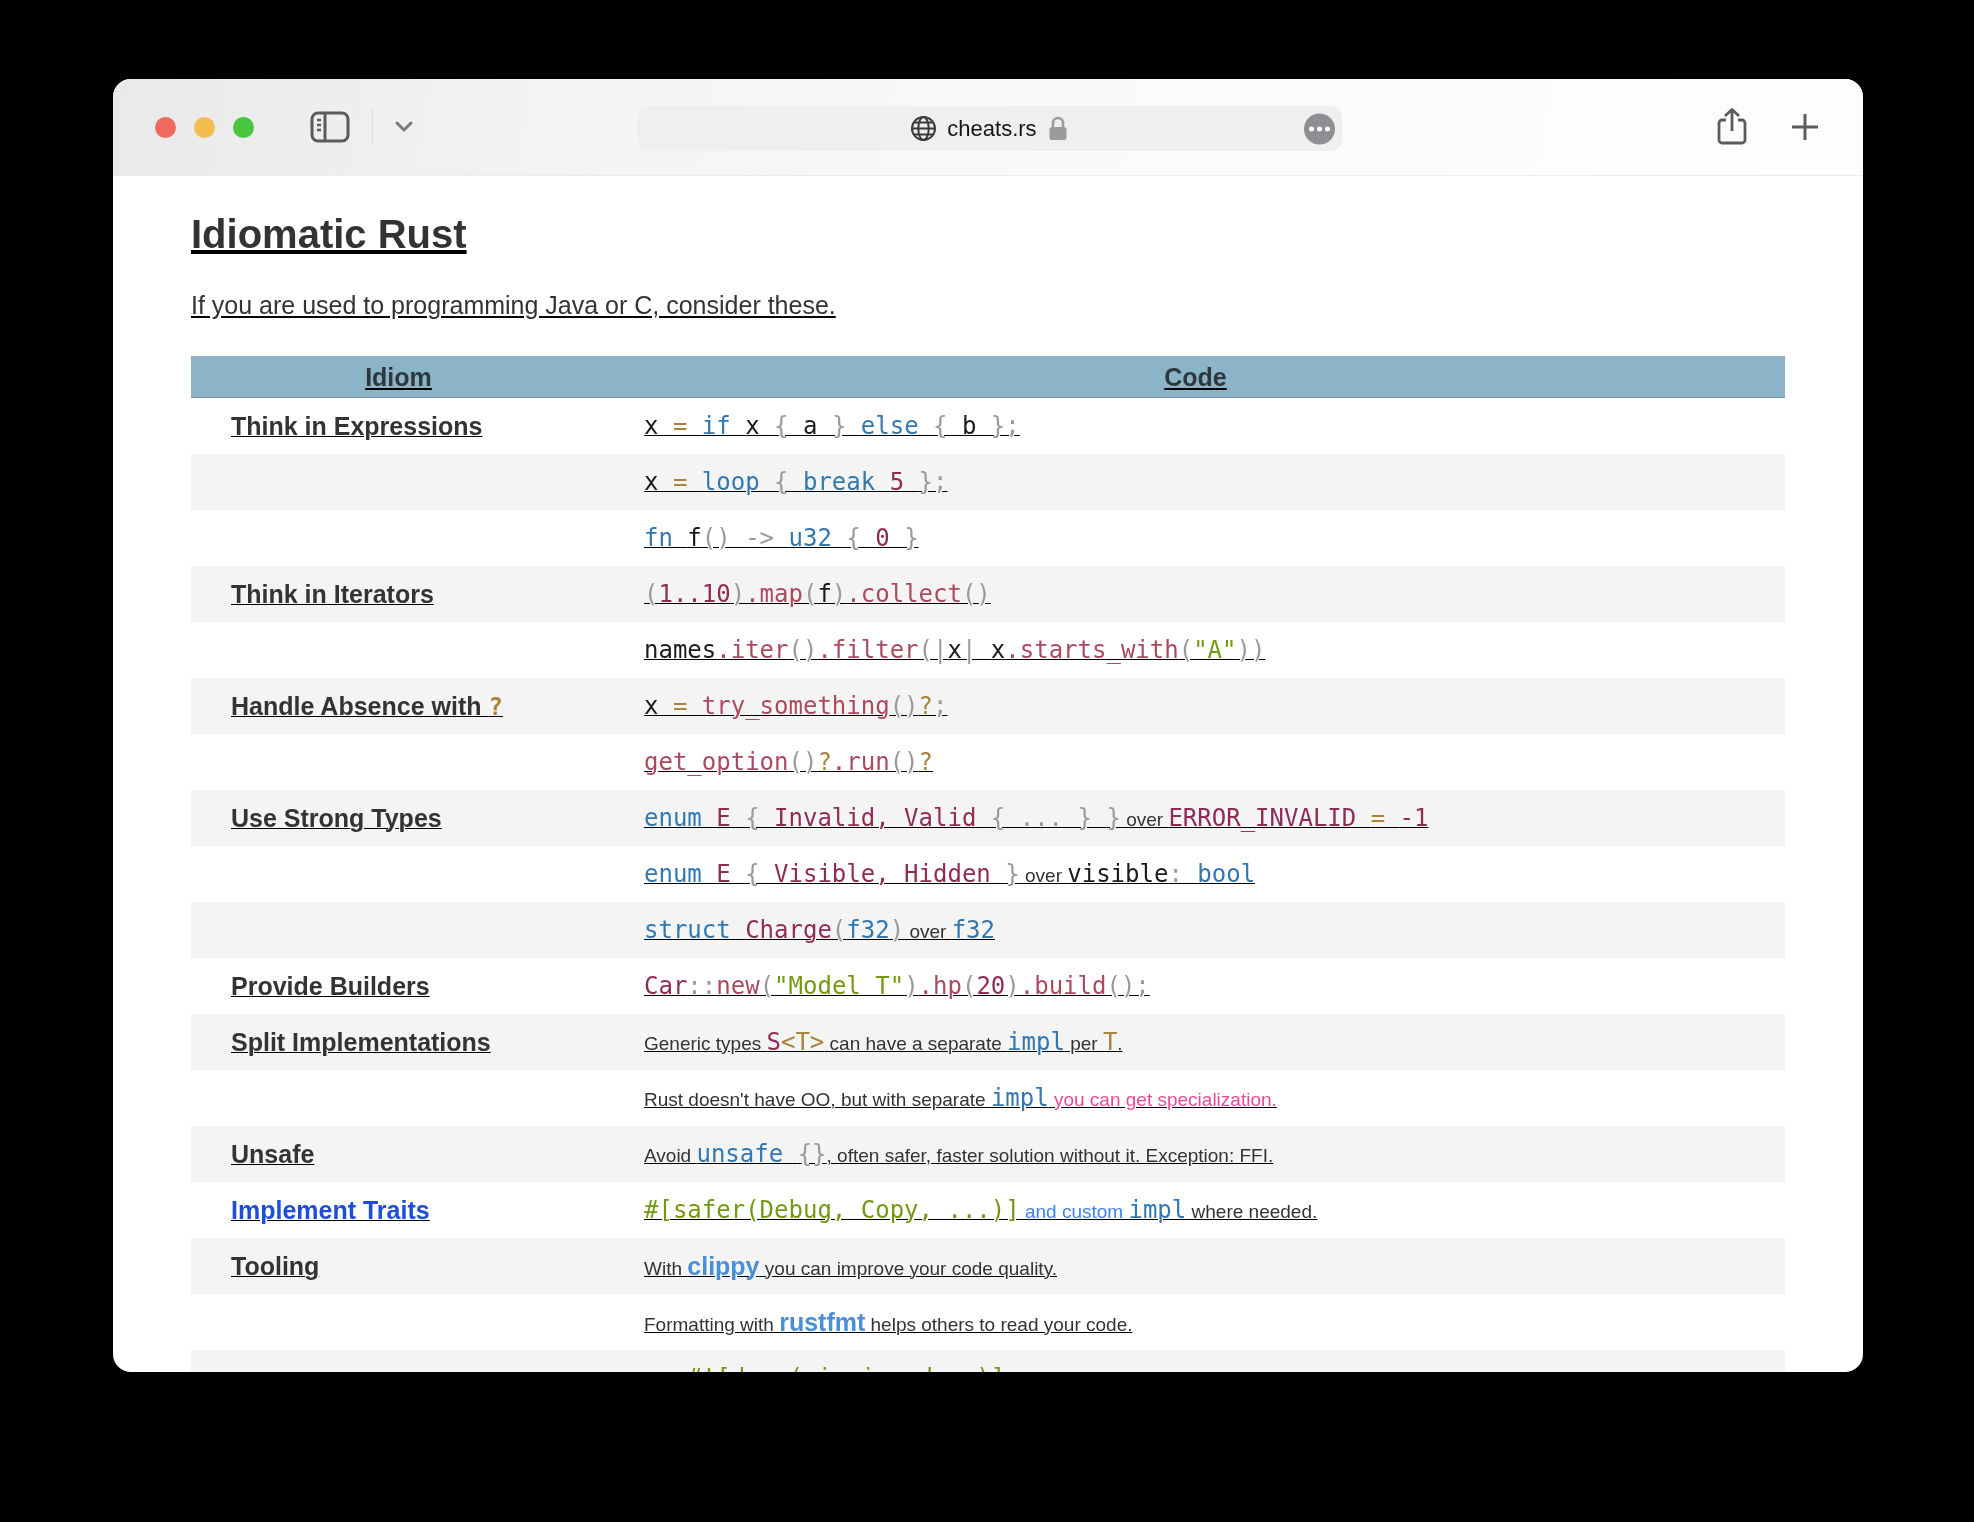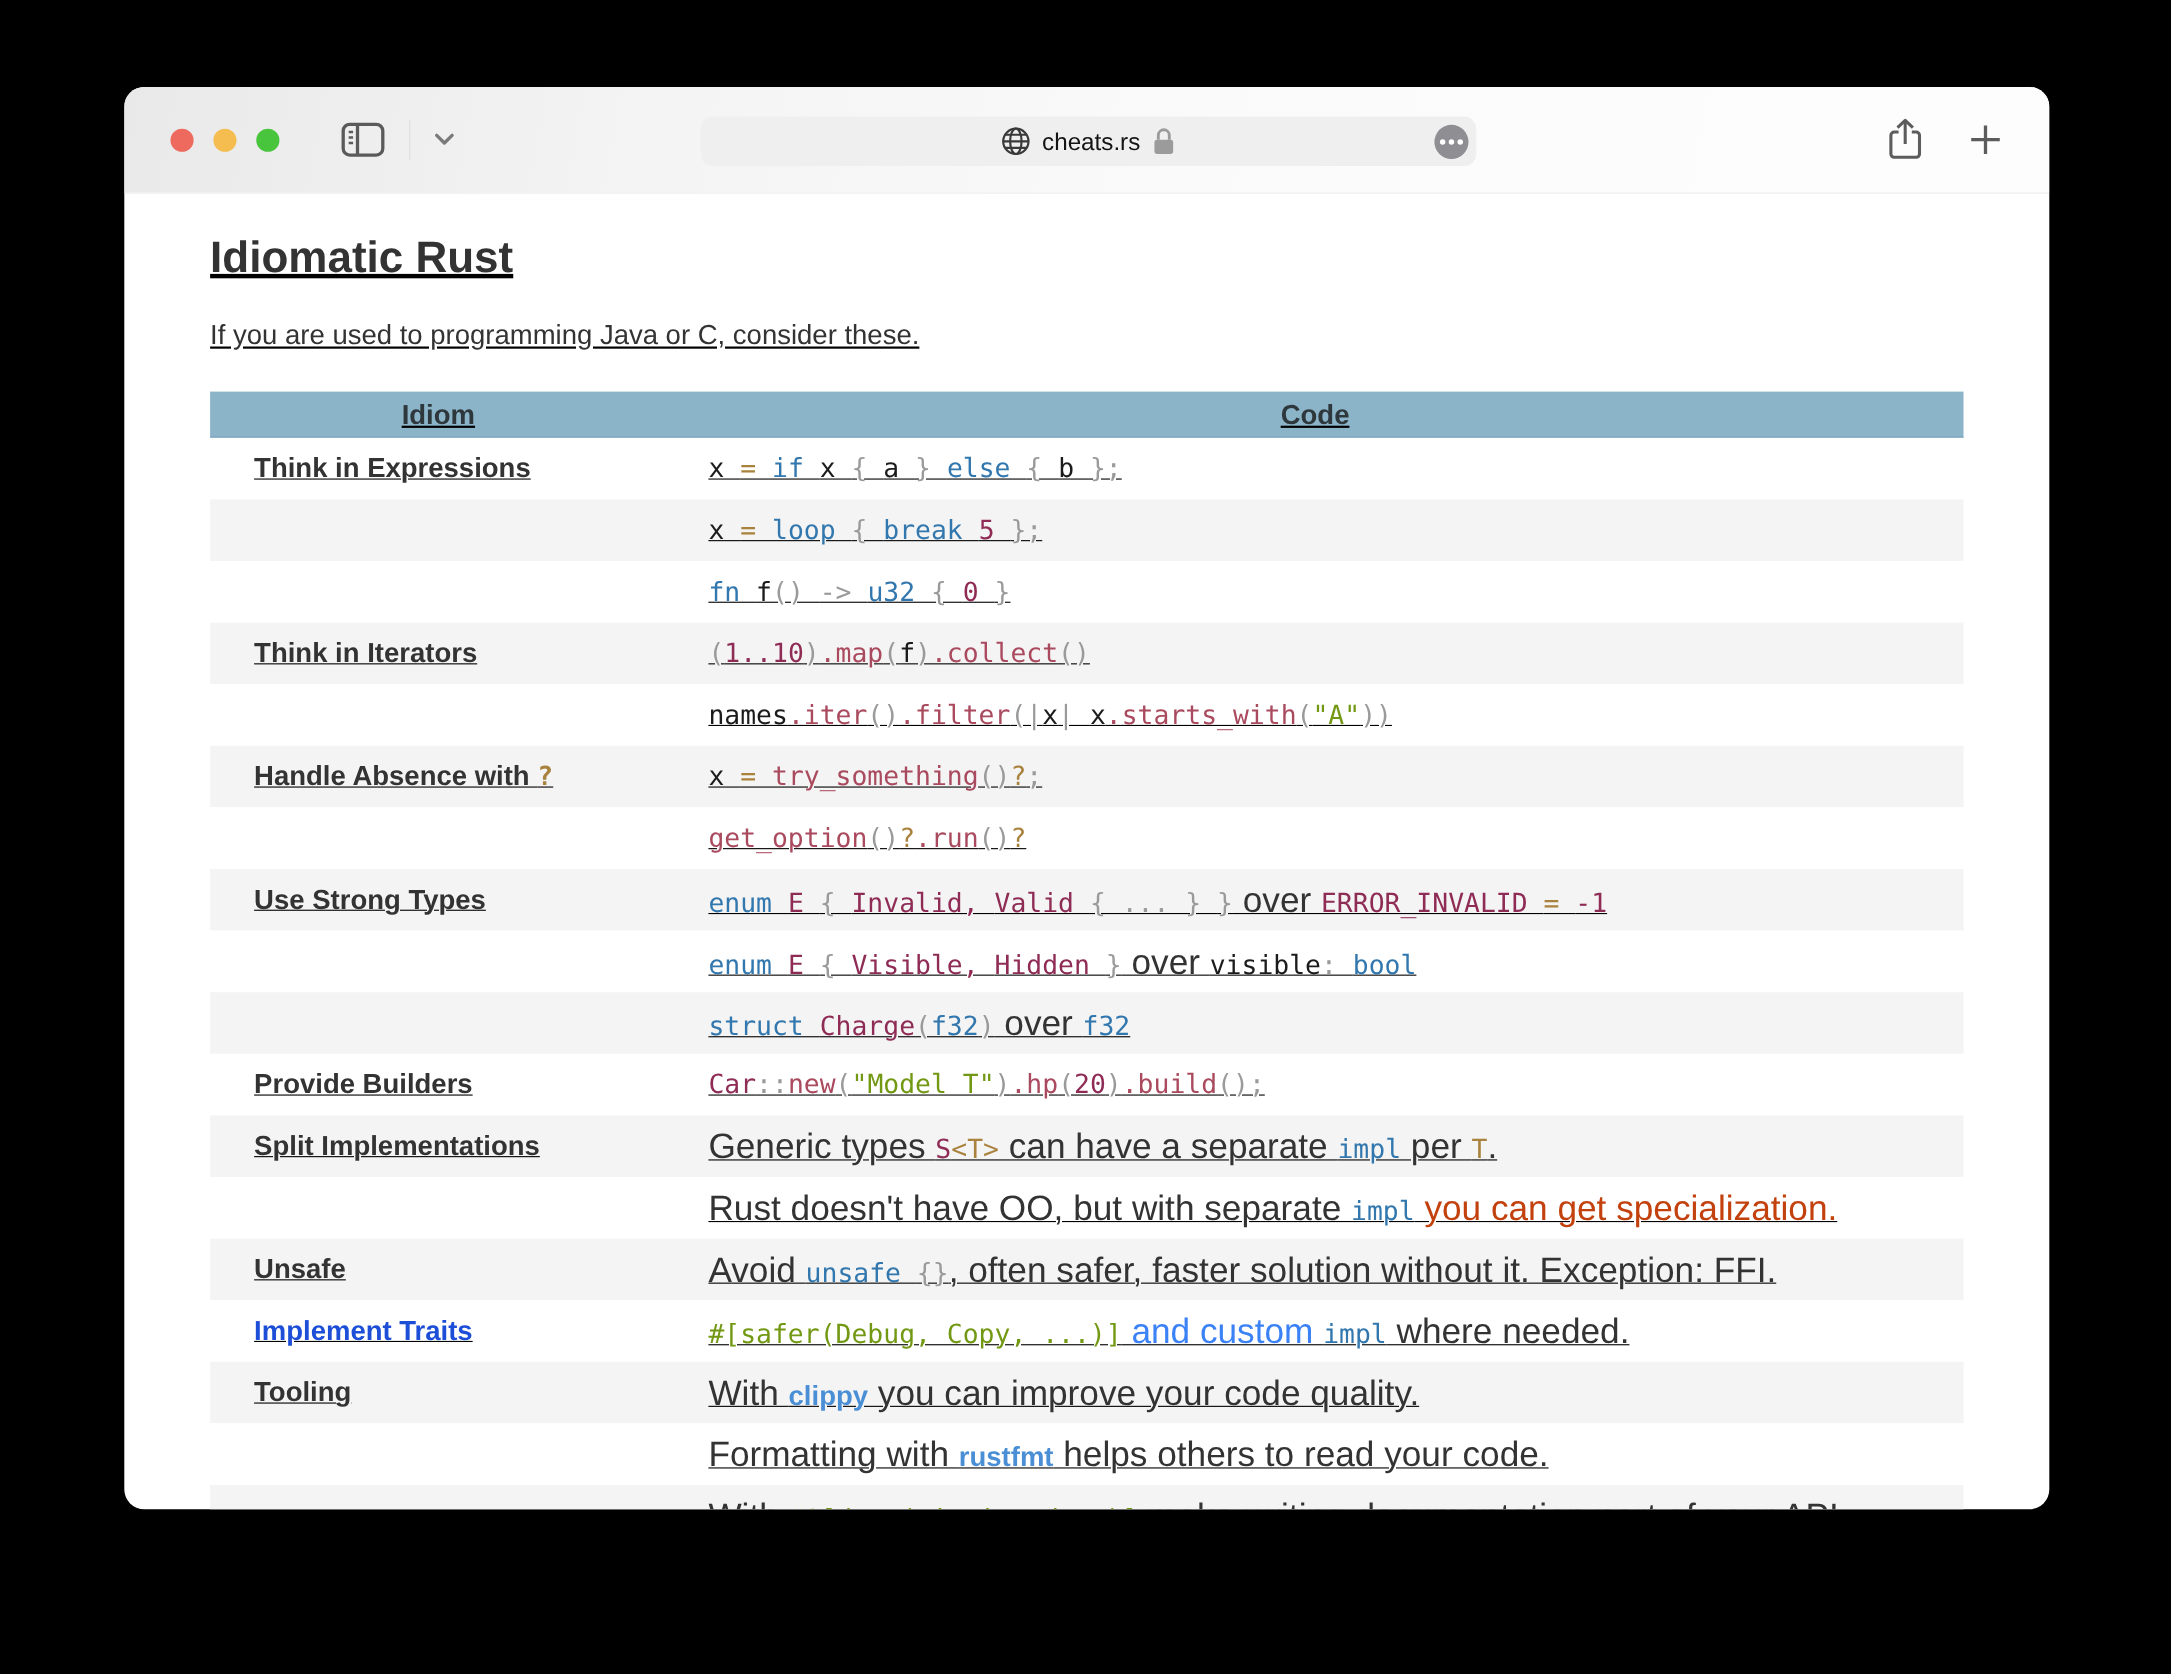--- a/index.html
+++ b/index.html
@@ -48,21 +48,21 @@
   .trow.alt { background:#f4f4f4; }
   .cell { display:flex; align-items:center; overflow:hidden; }
   .idiom-cell { width:415px; padding-left:40px; }
   .code-cell { flex:1; padding-left:38px; }
   .line { white-space:pre; }
 
   
   .tk-c,.tk-k,.tk-n,.tk-f,.tk-s,.tk-a,.tk-o,.tk-g,.tk-q
       { font-family:"DejaVu Sans Mono", monospace; font-size:24px; }
   .tk-q { font-weight:700; }
-  .tk-p { font-family:"Liberation Sans", sans-serif; font-size:32px; }
+  .tk-p { font-family:"Liberation Sans", sans-serif; font-size:19px; }
   .tk-l { font-family:"Liberation Sans", sans-serif; font-size:25px; font-weight:700; }
   .tk-lab { font-family:"Liberation Sans", sans-serif; font-size:25px; font-weight:700; }
 </style>
 </head>
 <body>
 
 <div class="window">
 
   <div class="toolbar">
     <div class="traffic">
@@ -230,21 +230,21 @@
             </div>
             <div class="cell code-cell">
               <span class="line"><span class="tk-p" style="color: rgb(51, 51, 51);">Generic types </span><span class="tk-n" style="color: rgb(143, 44, 86);">S</span><span class="tk-o" style="color: rgb(169, 130, 61);">&lt;T&gt;</span><span class="tk-p" style="color: rgb(51, 51, 51);"> can have a separate </span><span class="tk-k" style="color: rgb(50, 119, 173);">impl</span><span class="tk-p" style="color: rgb(51, 51, 51);"> per </span><span class="tk-o" style="color: rgb(169, 130, 61);">T</span><span class="tk-p" style="color: rgb(51, 51, 51);">.</span></span>
             </div>
           </div>
           <div class="trow">
             <div class="cell idiom-cell">
               <span class="line"></span>
             </div>
             <div class="cell code-cell">
-              <span class="line"><span class="tk-p" style="color: rgb(51, 51, 51);">Rust doesn't have OO, but with separate </span><span class="tk-k" style="color: rgb(50, 119, 173);">impl</span><span class="tk-p" style="color: #c2410c;"> you can get specialization.</span></span>
+              <span class="line"><span class="tk-p" style="color: rgb(51, 51, 51);">Rust doesn't have OO, but with separate </span><span class="tk-k" style="color: rgb(50, 119, 173);">impl</span><span class="tk-p" style="color: #ec4899;"> you can get specialization.</span></span>
             </div>
           </div>
           <div class="trow alt">
             <div class="cell idiom-cell">
               <span class="line"><span class="tk-lab" style="color: rgb(51, 51, 51);">Unsafe</span></span>
             </div>
             <div class="cell code-cell">
               <span class="line"><span class="tk-p" style="color: rgb(51, 51, 51);">Avoid </span><span class="tk-k" style="color: rgb(50, 119, 173);">unsafe </span><span class="tk-g" style="color: rgb(154, 154, 154);">{}</span><span class="tk-p" style="color: rgb(51, 51, 51);">, often safer, faster solution without it. Exception: FFI.</span></span>
             </div>
           </div>

